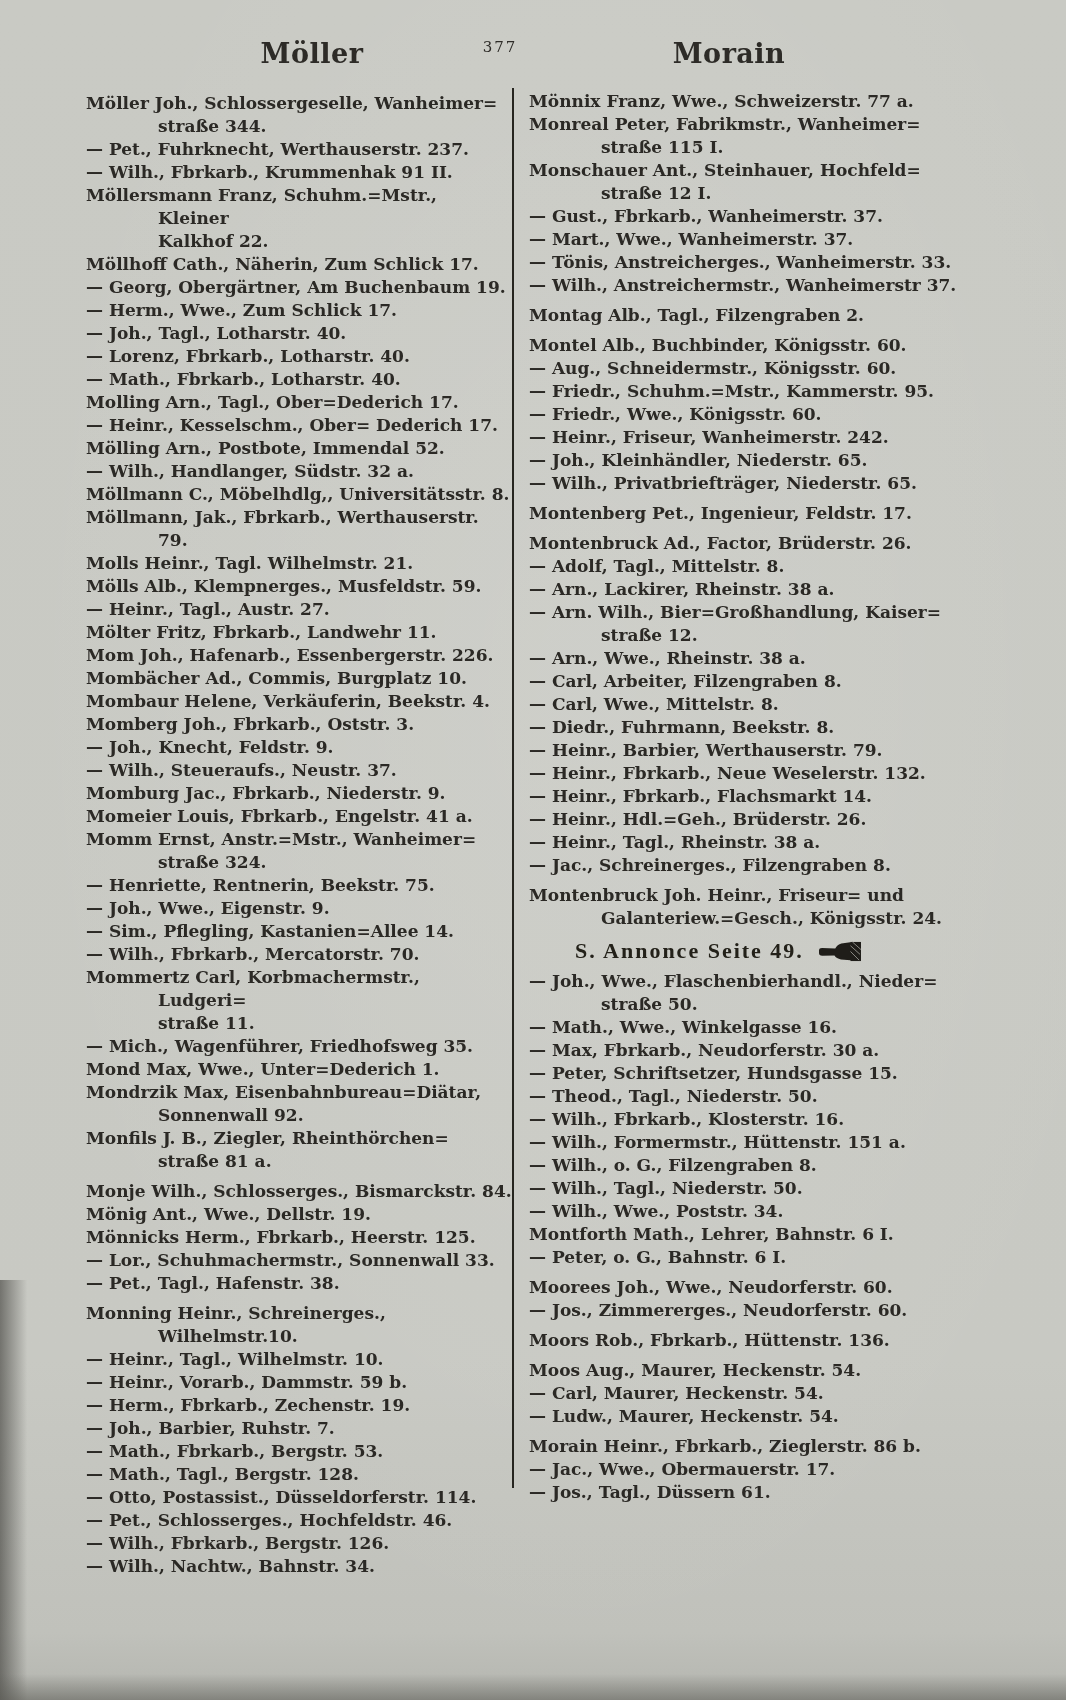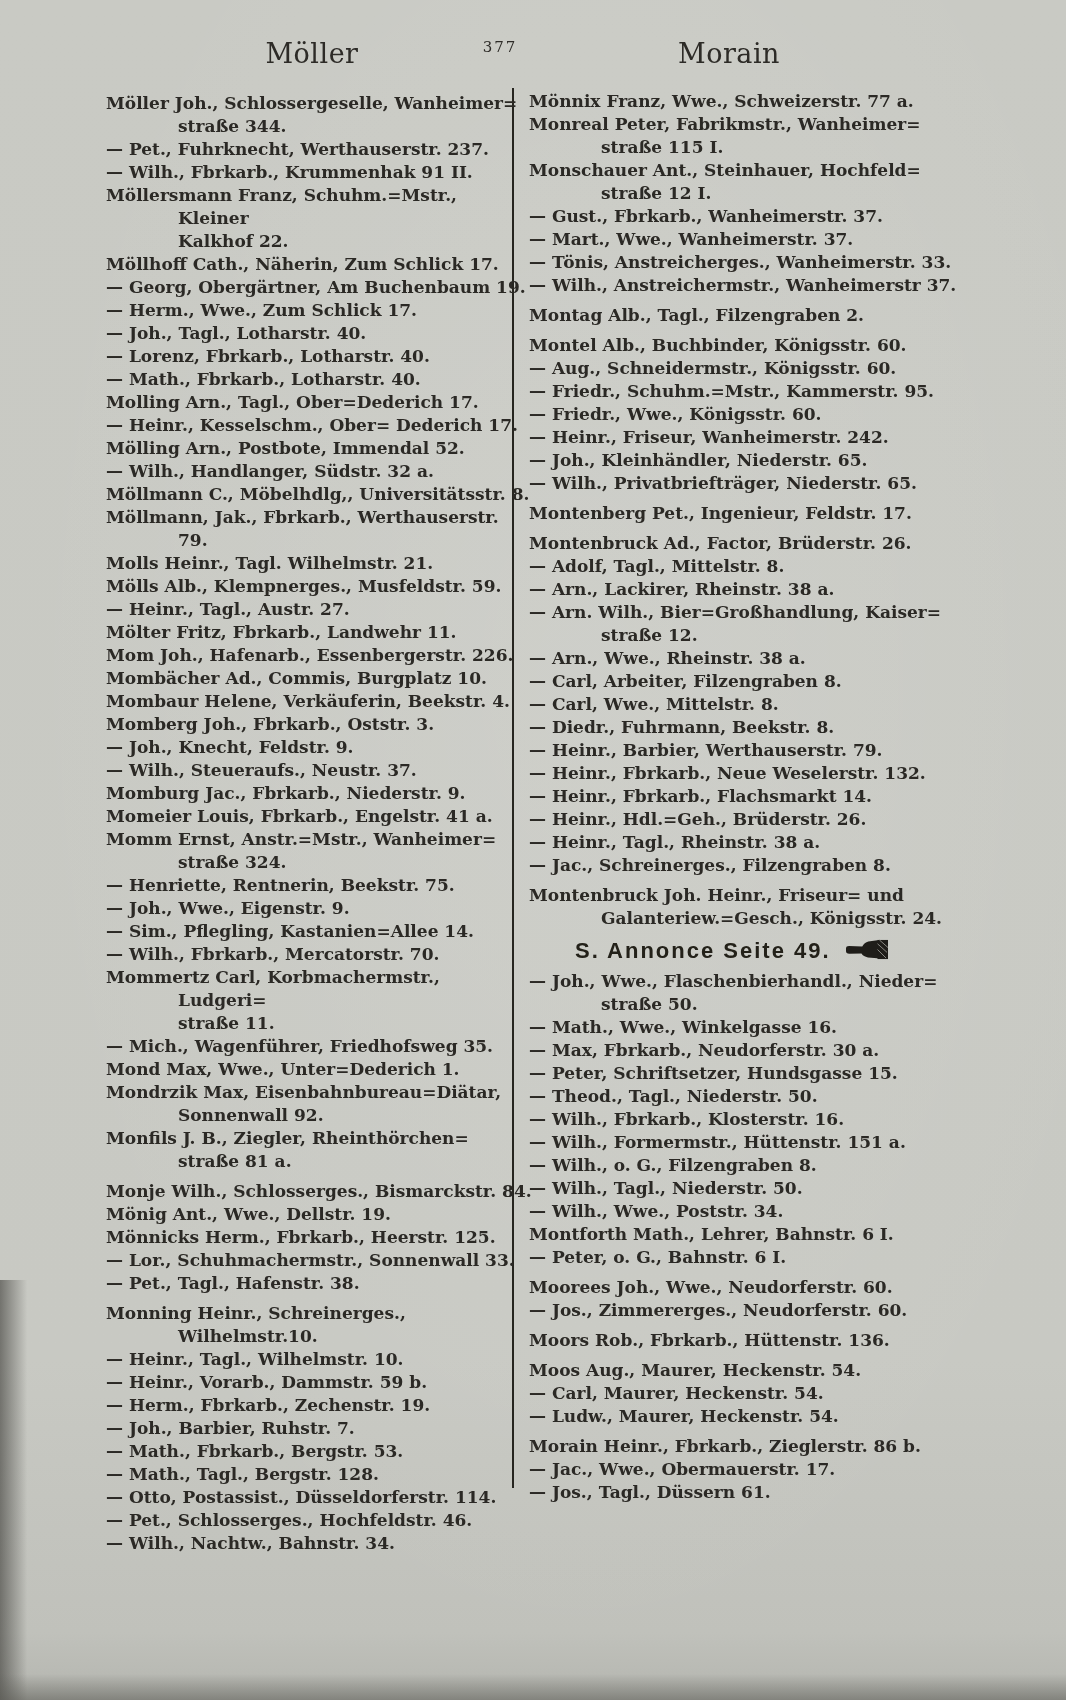--- a/index.html
+++ b/index.html
@@ -16,32 +16,32 @@
   .edge-left{position:absolute;left:0;top:0;width:28px;height:1700px;
     background:linear-gradient(90deg,#3b3a35 0px,#514f49 7px,#767press 12px,#8d8c85 14px,rgba(200,200,195,0) 28px);
   }
   .edge-left::after{content:"";position:absolute;left:0;bottom:0;width:34px;height:420px;
     background:linear-gradient(90deg,rgba(45,44,40,.55),rgba(45,44,40,0) 80%);
   }
   .edge-bottom{position:absolute;left:0;bottom:0;width:100%;height:26px;
     background:linear-gradient(180deg,rgba(90,90,84,0),rgba(90,90,84,.55));
   }
   header{position:absolute;top:38px;left:0;width:100%;height:40px;color:#2d2b27;}
-  .hdr-left,.hdr-right{position:absolute;font-weight:400;font-size:27px;letter-spacing:.5px;}
+  .hdr-left,.hdr-right{position:absolute;font-weight:700;font-size:27px;letter-spacing:.5px;}
   .hdr-left{left:252px;width:120px;text-align:center;}
   .hdr-right{left:664px;width:130px;text-align:center;}
   .hdr-num{position:absolute;left:465px;width:70px;text-align:center;font-size:15px;font-weight:400;letter-spacing:2px;}
   .divider{position:absolute;left:512px;top:88px;width:2px;height:1400px;background:#26251f;}
   .col{position:absolute;color:#2b2925;font-size:17px;line-height:23px;font-weight:700;}
-  .col-left{left:86px;top:92px;width:426px;margin-left:20px;}
+  .col-left{left:86px;top:92px;width:426px;}
   .col-right{left:529px;top:90px;width:432px;}
   p.entry{margin:0;padding-left:72px;text-indent:-72px;white-space:pre-wrap;}
   p.entry.gap{margin-top:7px;}
-  .annonce{margin:9px 0 8px 46px;font-family:Liberation Sans, sans-serif;
-    font-weight:700;font-size:22px;letter-spacing:2px;color:#232119;display:flex;align-items:flex-start;gap:14px;}
+  .annonce{margin:9px 0 8px 46px;font-family:Liberation Serif, serif;
+    font-weight:700;font-size:22px;letter-spacing:2px;color:#232119;display:flex;align-items:flex-end;gap:14px;}
   .manicule{display:inline-block;line-height:0;}
   .manicule svg{display:block;}
 </style>
 </head>
 <body>
 
 <div class="page">
   <div class="edge-left"></div>
   <div class="edge-bottom"></div>
 
@@ -105,20 +105,21 @@
       <p class="entry">— Pet., Tagl., Hafenstr. 38.</p>
       <p class="entry gap">Monning Heinr., Schreinerges., Wilhelmstr.10.</p>
       <p class="entry">— Heinr., Tagl., Wilhelmstr. 10.</p>
       <p class="entry">— Heinr., Vorarb., Dammstr. 59 b.</p>
       <p class="entry">— Herm., Fbrkarb., Zechenstr. 19.</p>
       <p class="entry">— Joh., Barbier, Ruhstr. 7.</p>
       <p class="entry">— Math., Fbrkarb., Bergstr. 53.</p>
       <p class="entry">— Math., Tagl., Bergstr. 128.</p>
       <p class="entry">— Otto, Postassist., Düsseldorferstr. 114.</p>
       <p class="entry">— Pet., Schlosserges., Hochfeldstr. 46.</p>
+      <p class="entry">— Wilh., Fbrkarb., Bergstr. 126.</p>
       <p class="entry">— Wilh., Nachtw., Bahnstr. 34.</p>
     </div>
   <div class="col col-right" id="col-right">
       <p class="entry">Mönnix Franz, Wwe., Schweizerstr. 77 a.</p>
       <p class="entry">Monreal Peter, Fabrikmstr., Wanheimer=
 straße 115 I.</p>
       <p class="entry">Monschauer Ant., Steinhauer, Hochfeld=
 straße 12 I.</p>
       <p class="entry">— Gust., Fbrkarb., Wanheimerstr. 37.</p>
       <p class="entry">— Mart., Wwe., Wanheimerstr. 37.</p>

